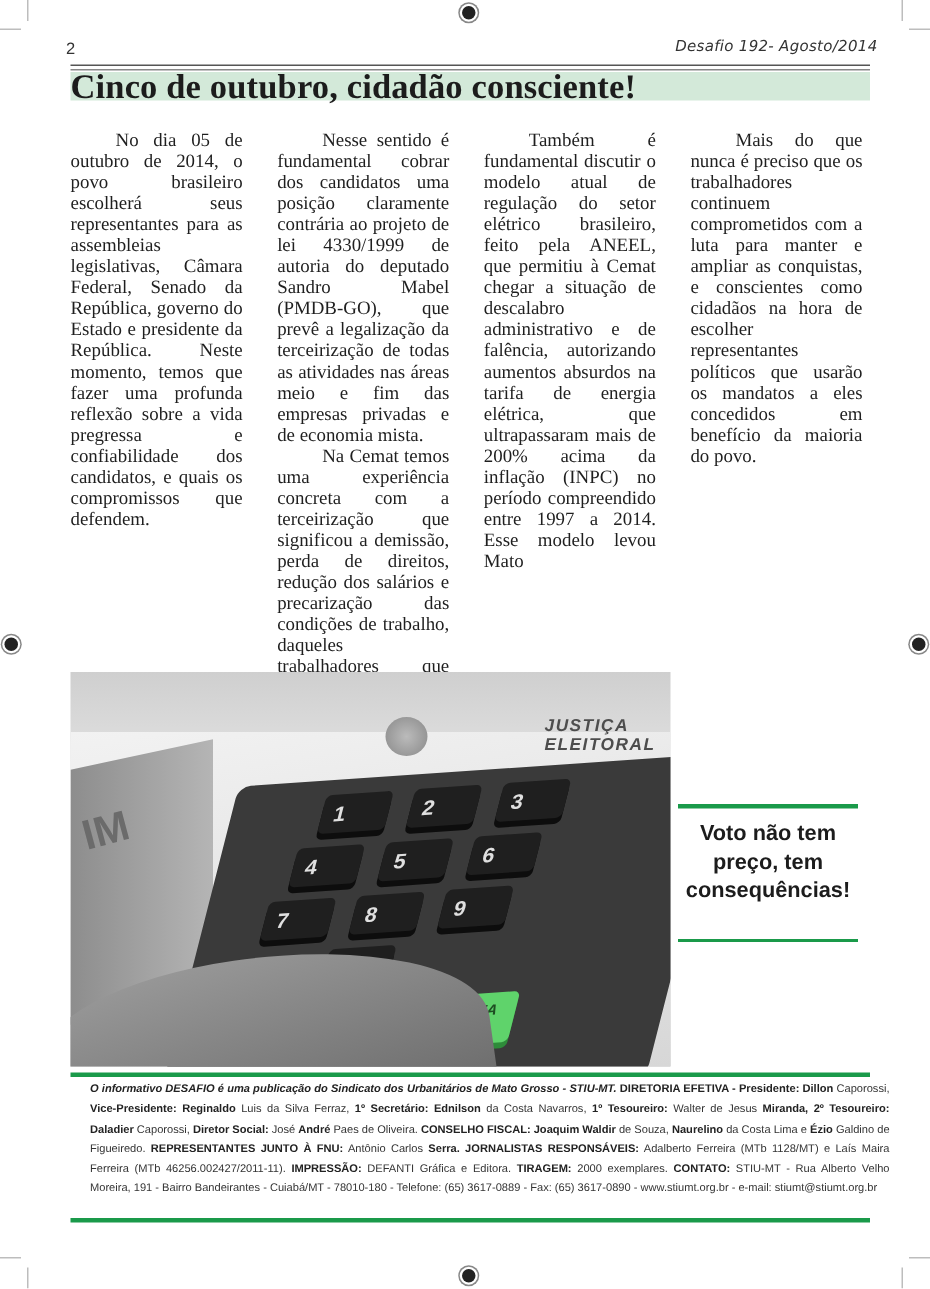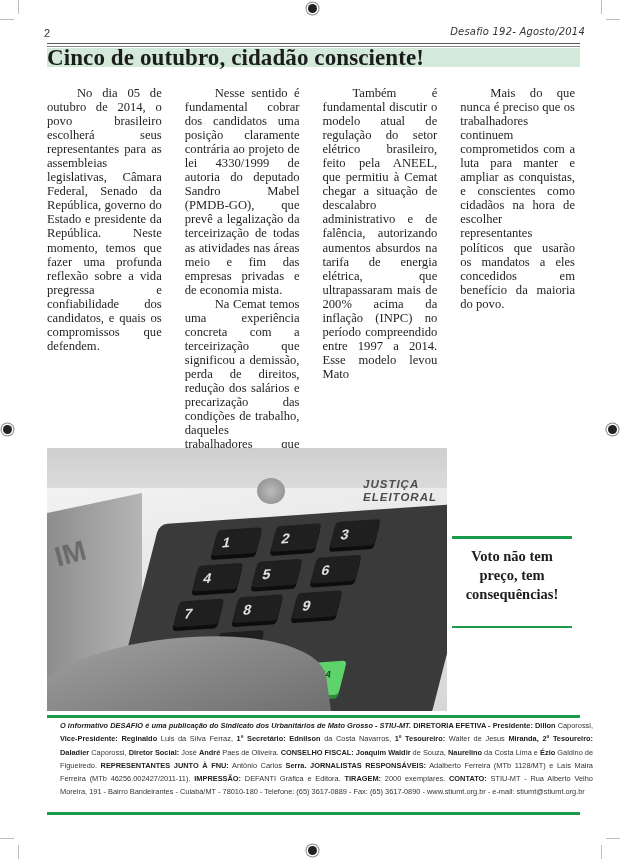--- a/index.html
+++ b/index.html
@@ -30,21 +30,21 @@
   .photo .seal { position: absolute; left: 210px; top: 30px; width: 28px; height: 26px; border-radius: 50%; background: radial-gradient(circle, #bbb, #888); }
   .photo .keypad { position: absolute; left: 88px; top: 65px; width: 320px; height: 215px; background: #3a3a3a; border-radius: 8px; transform: skewX(-18deg) rotate(-4deg); }
   .photo .key { position: absolute; width: 44px; height: 26px; background: #1f1f1f; border-radius: 4px; box-shadow: 0 4px 0 #0d0d0d; color: #e0e0e0; font-family: "Liberation Sans", sans-serif; font-weight: bold; font-size: 14px; padding-left: 8px; line-height: 26px; }
   .photo .key.white { background: #f2f2f2; color: #555; font-size: 9px; width: 62px; box-shadow: 0 4px 0 #999; font-style: italic; }
   .photo .key.grey { background: #9a9a9a; color: #444; font-size: 9px; width: 66px; box-shadow: 0 4px 0 #666; font-style: italic; }
   .photo .key.green { background: #5fd36b; color: #1e4d22; font-size: 10px; width: 74px; height: 34px; box-shadow: 0 4px 0 #2e8b3a; font-style: italic; }
   .photo .finger { position: absolute; left: -20px; top: 190px; width: 300px; height: 110px; background: linear-gradient(170deg, #9c9c9c, #6a6a6a); border-radius: 50% 60% 0 0; transform: rotate(-8deg); }
 
   .pullquote { position: absolute; left: 452px; top: 536px; width: 120px; text-align: center; }
   .pullquote .rule { height: 2.5px; background: #1a9a4a; }
-  .pullquote .text { font-family: Liberation Serif, serif; font-weight: bold; font-size: 14.5px; line-height: 19px; color: #1c1c1c; padding: 8px 0 22px 0; }
+  .pullquote .text { font-family: Liberation Sans, sans-serif; font-weight: bold; font-size: 14.5px; line-height: 19px; color: #1c1c1c; padding: 8px 0 22px 0; }
 
   .footer-rule-top { position: absolute; left: 47px; top: 715px; width: 533px; height: 2.5px; background: #1a9a4a; }
   .footer-rule-bottom { position: absolute; left: 47px; top: 812px; width: 533px; height: 3px; background: #1a9a4a; }
   .masthead { position: absolute; left: 47px; top: 719px; width: 533px; font-family: "Liberation Sans", sans-serif; font-size: 7.4px; line-height: 13.3px; color: #333; text-align: justify; margin-left: 13px; }
   .masthead .lead { font-style: italic; font-weight: bold; color: #222; }
   .masthead b { color: #222; }
 </style>
 </head>
 <body>
 

